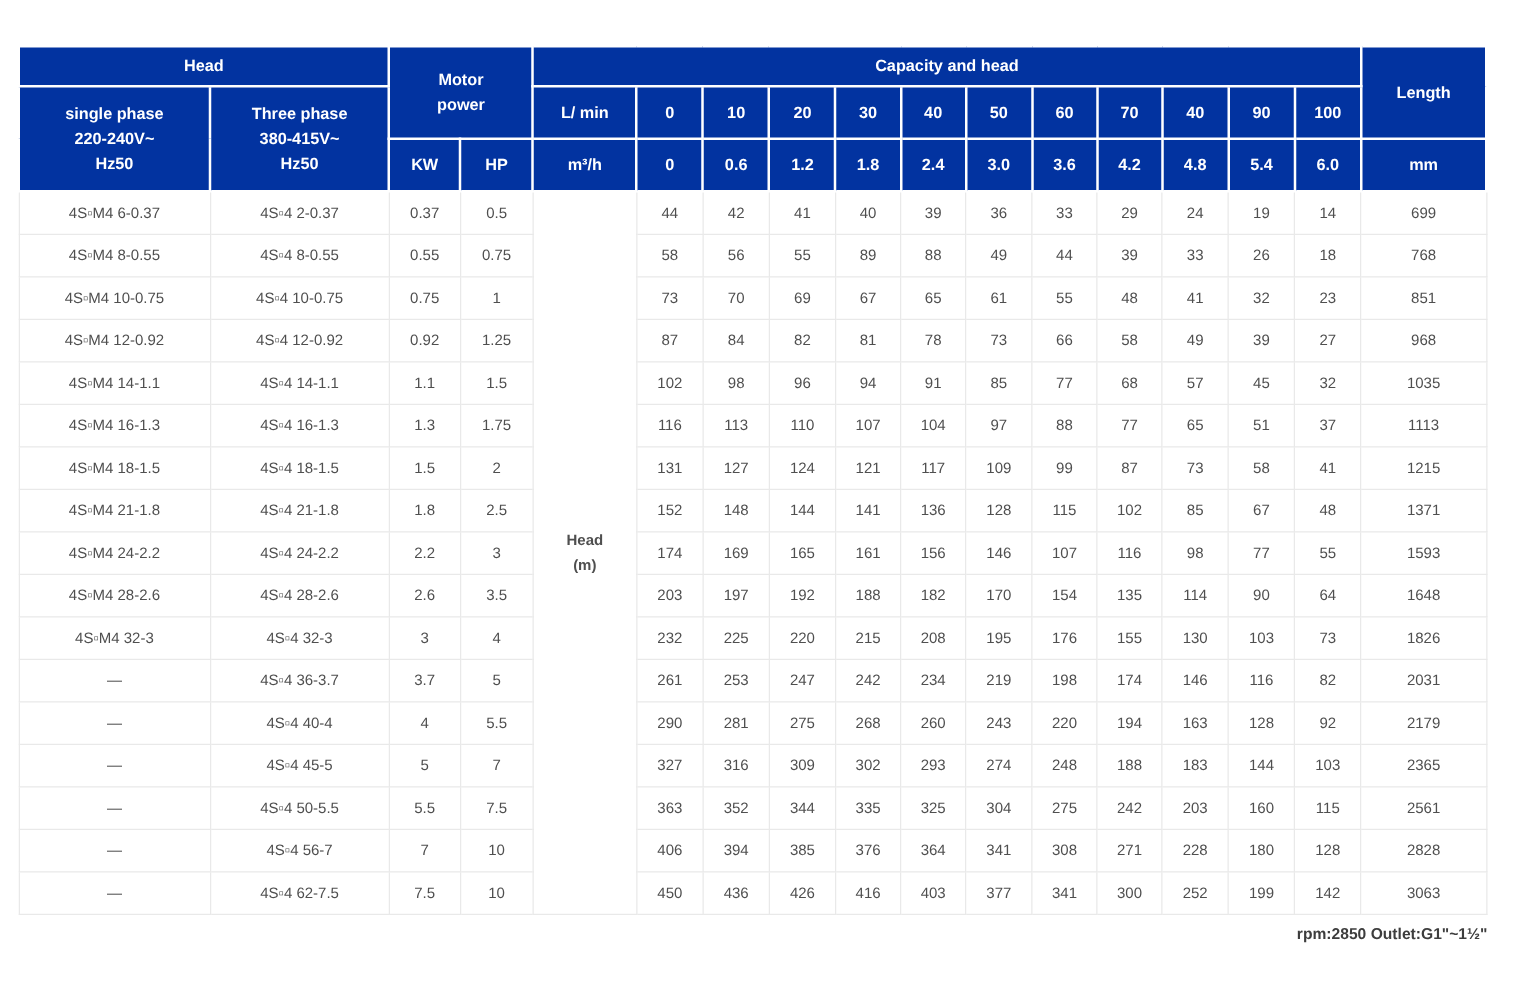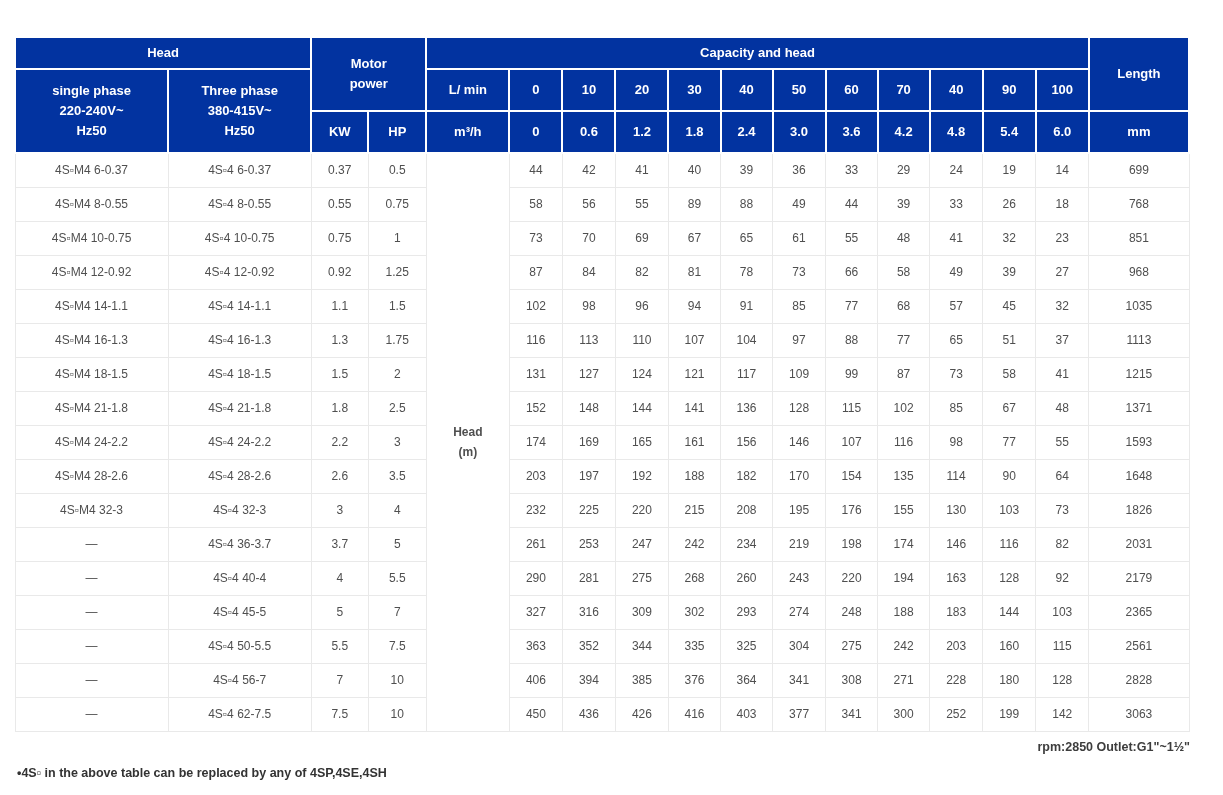--- a/index.html
+++ b/index.html
@@ -138,21 +138,21 @@
         <th>4.2</th>
         <th>4.8</th>
         <th>5.4</th>
         <th>6.0</th>
         <th>mm</th>
       </tr>
     </thead>
     <tbody id="table-body">
         <tr>
           <td>4S▫M4 6-0.37</td>
-          <td>4S▫4 6-0.37</td>
+          <td>4S▫4 2-0.37</td>
           <td>0.37</td>
           <td>0.5</td>
           <td class="head-label" rowspan="17">Head
 (m)</td>
           <td>44</td>
           <td>42</td>
           <td>41</td>
           <td>40</td>
           <td>39</td>
           <td>36</td>
@@ -448,15 +448,14 @@
           <td>300</td>
           <td>252</td>
           <td>199</td>
           <td>142</td>
           <td>3063</td>
         </tr>
       </tbody>
   </table>
 
   <div class="note-right">rpm:2850 Outlet:G1"~1½"</div>
-  <div class="note-left">•4S▫ in the above table can be replaced by any of 4SP,4SE,4SH</div>
 
 </div>
 
 </body></html>

